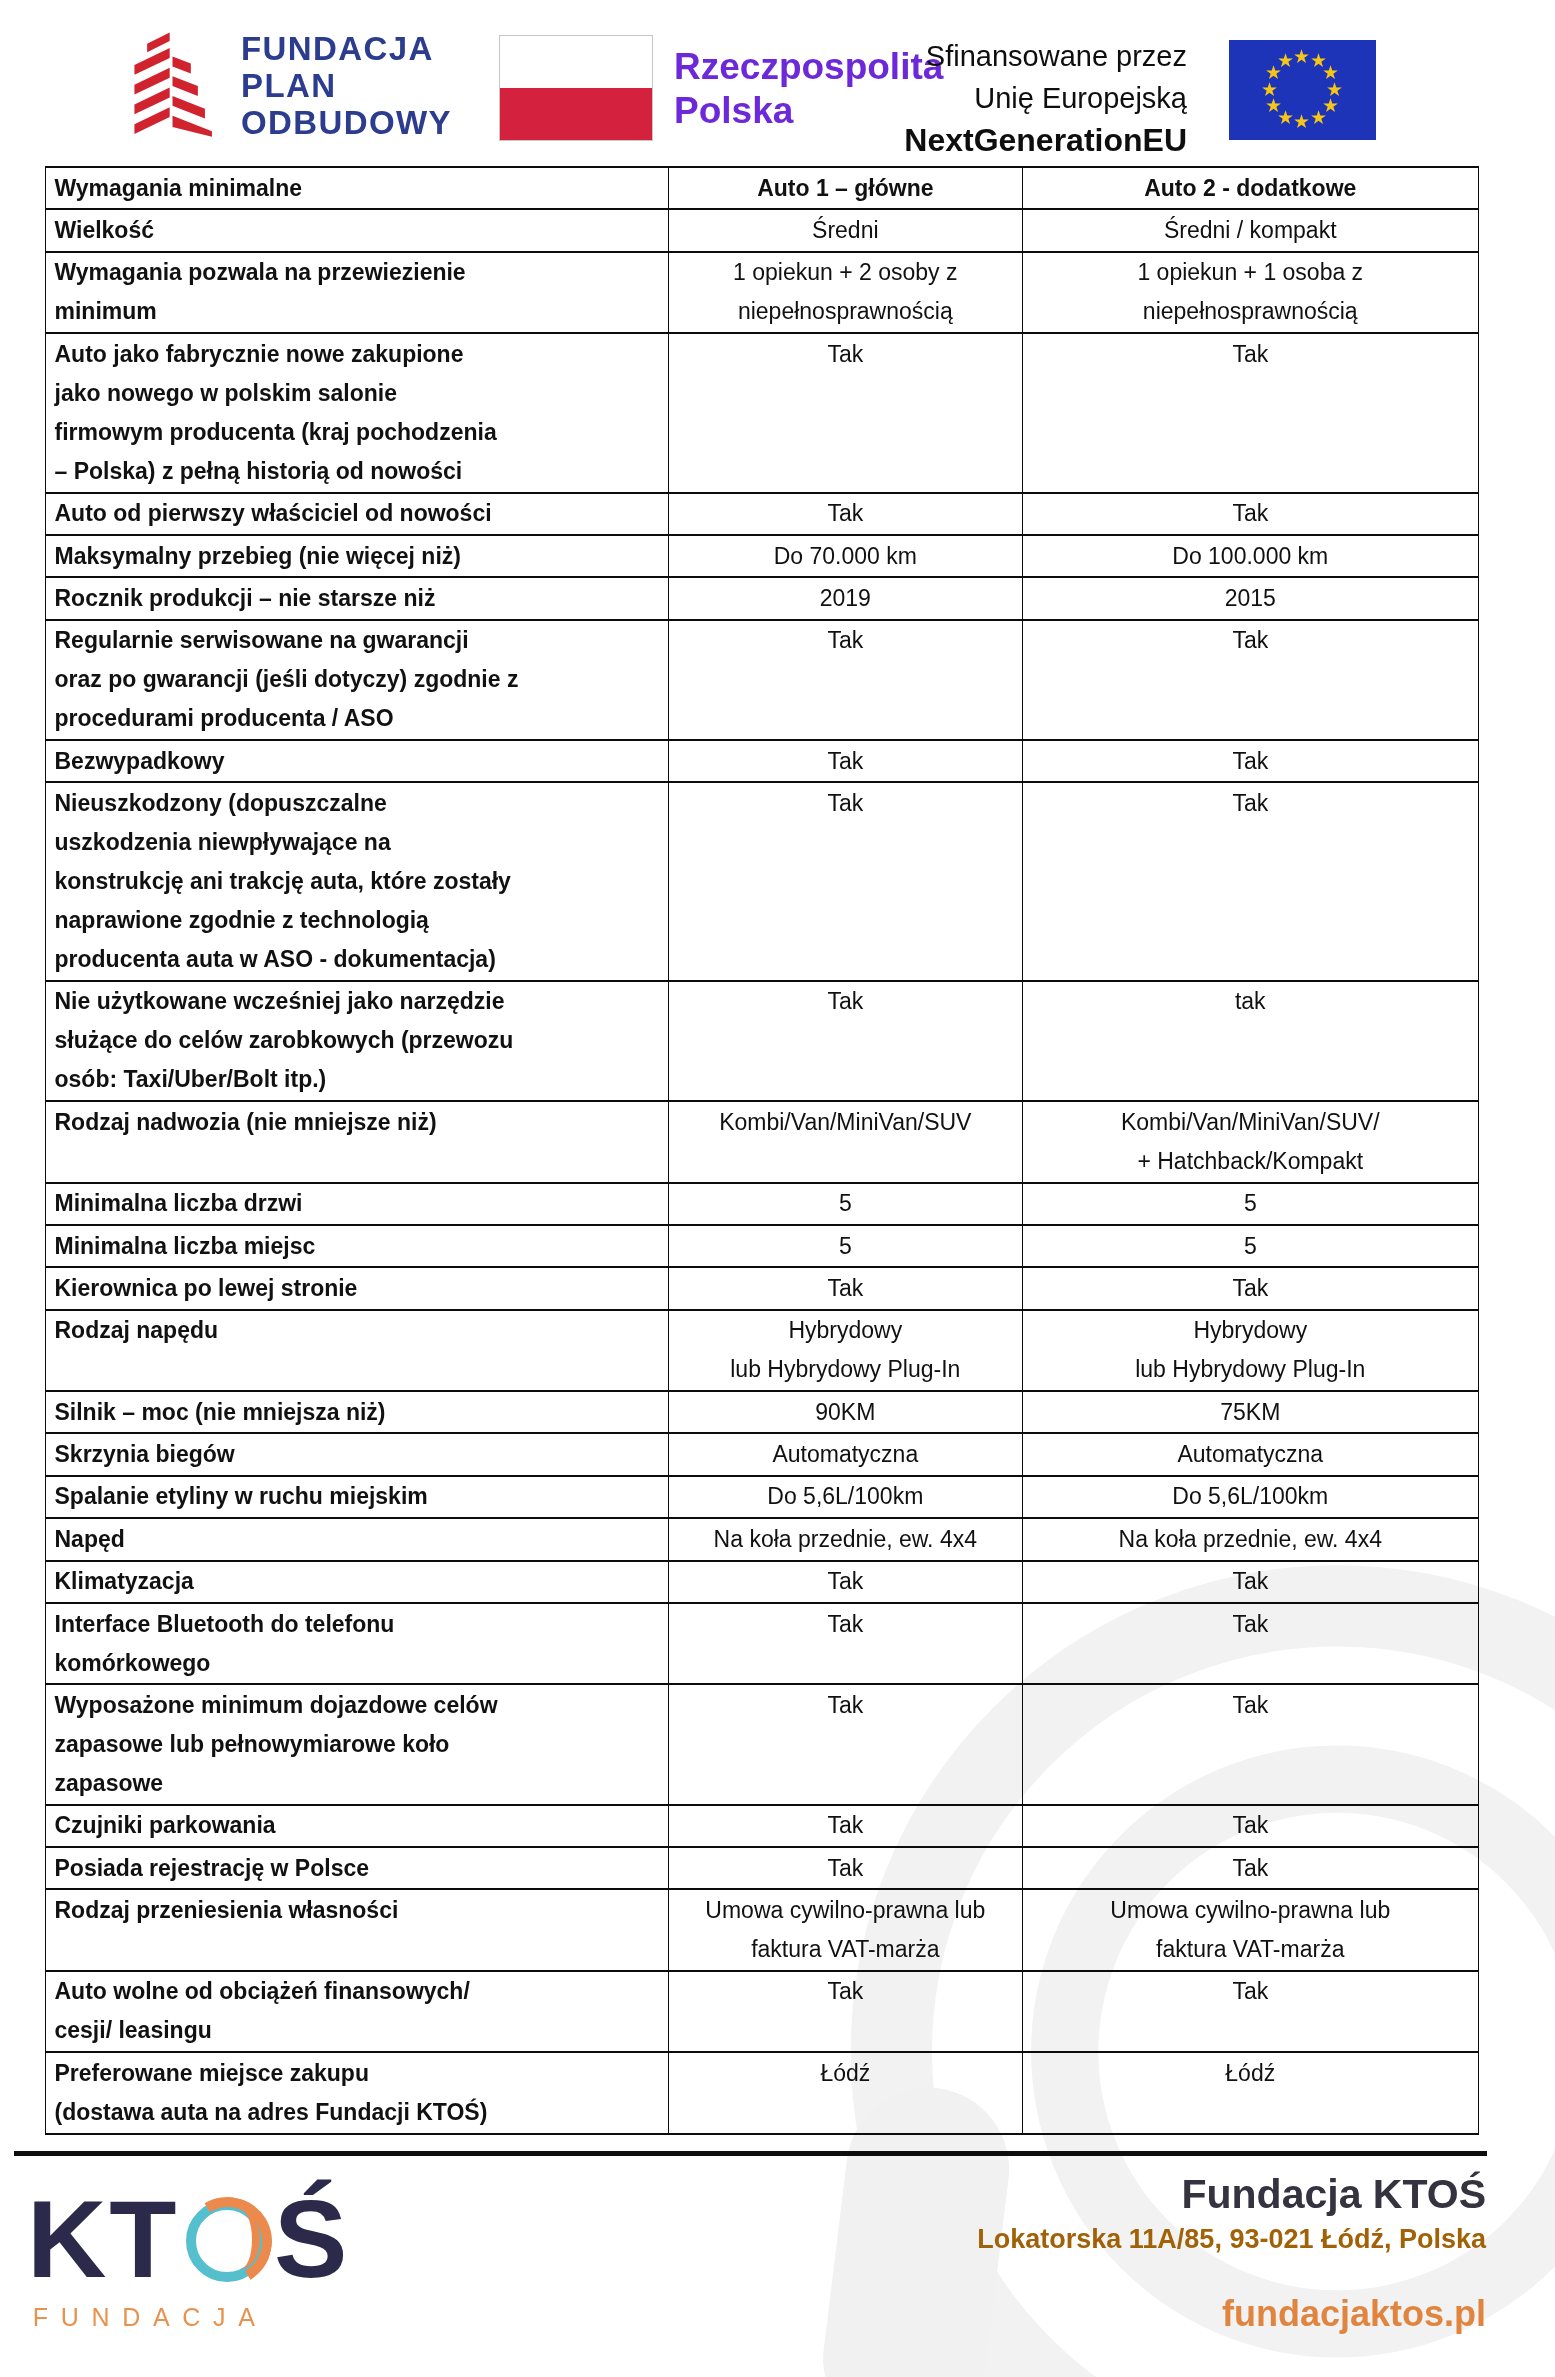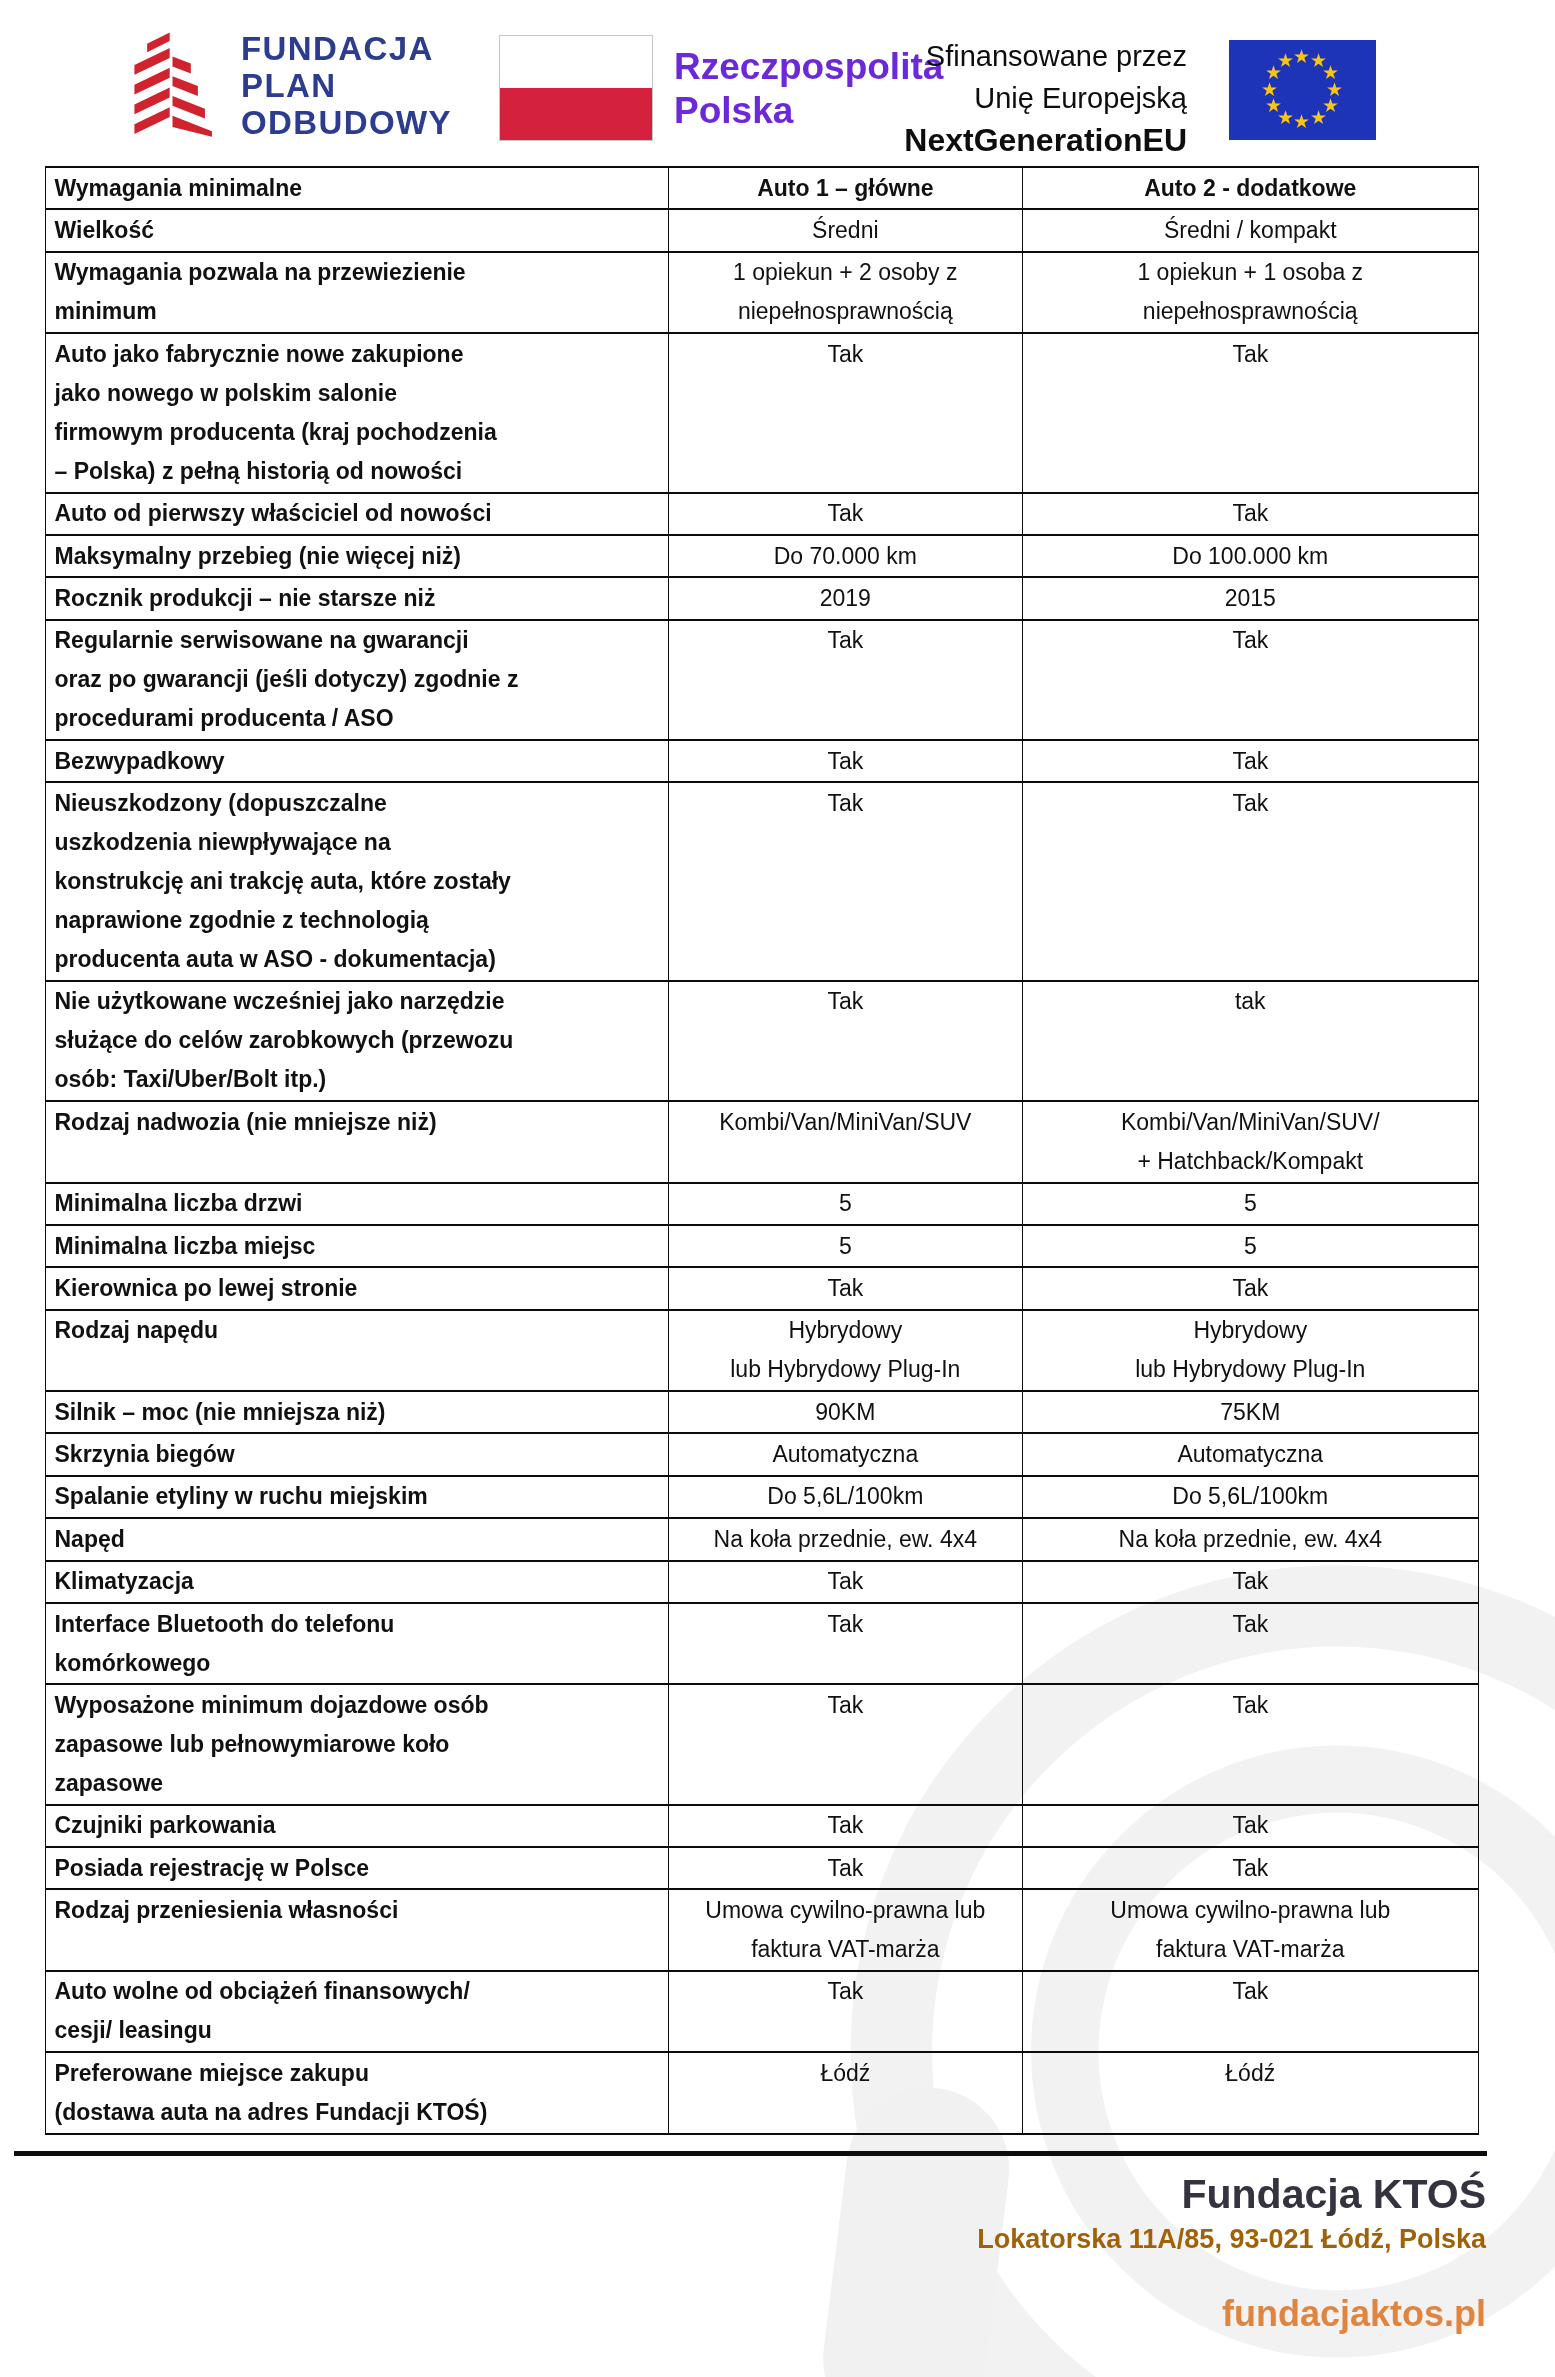--- a/index.html
+++ b/index.html
@@ -235,21 +235,21 @@
           <td class="c2">Tak</td>
           <td class="c3">Tak</td>
         </tr>
         <tr>
           <td class="c1">Interface Bluetooth do telefonu
 komórkowego</td>
           <td class="c2">Tak</td>
           <td class="c3">Tak</td>
         </tr>
         <tr>
-          <td class="c1">Wyposażone minimum dojazdowe osób
+          <td class="c1">Wyposażone minimum dojazdowe celów
 zapasowe lub pełnowymiarowe koło
 zapasowe</td>
           <td class="c2">Tak</td>
           <td class="c3">Tak</td>
         </tr>
         <tr>
           <td class="c1">Czujniki parkowania</td>
           <td class="c2">Tak</td>
           <td class="c3">Tak</td>
         </tr>
@@ -275,20 +275,32 @@
           <td class="c1">Preferowane miejsce zakupu
 (dostawa auta na adres Fundacji KTOŚ)</td>
           <td class="c2">Łódź</td>
           <td class="c3">Łódź</td>
         </tr>
       </tbody>
   </table>
 
   <div class="rule"></div>
 
+  <div class="ktos-logo">
+    <div class="ktos-row">
+      <span class="kt">KT</span>
+      <span class="ring">
+        <span class="ring-teal"></span>
+        <span class="ring-orange"></span>
+        <span class="face"></span>
+      </span>
+      <span class="kt">Ś</span>
+    </div>
+    <div class="fundacja">FUNDACJA</div>
+  </div>
 
   <div class="foot-right">
     <div class="org">Fundacja KTOŚ</div>
     <div class="addr">Lokatorska 11A/85, 93-021 Łódź, Polska</div>
     <div class="site">fundacjaktos.pl</div>
     <div class="ids">
       <span class="plus">+</span>
       <span>NIP 729 272 74 96</span>
       <span class="plus">+</span>
       <span>KRS 0000746864</span>

